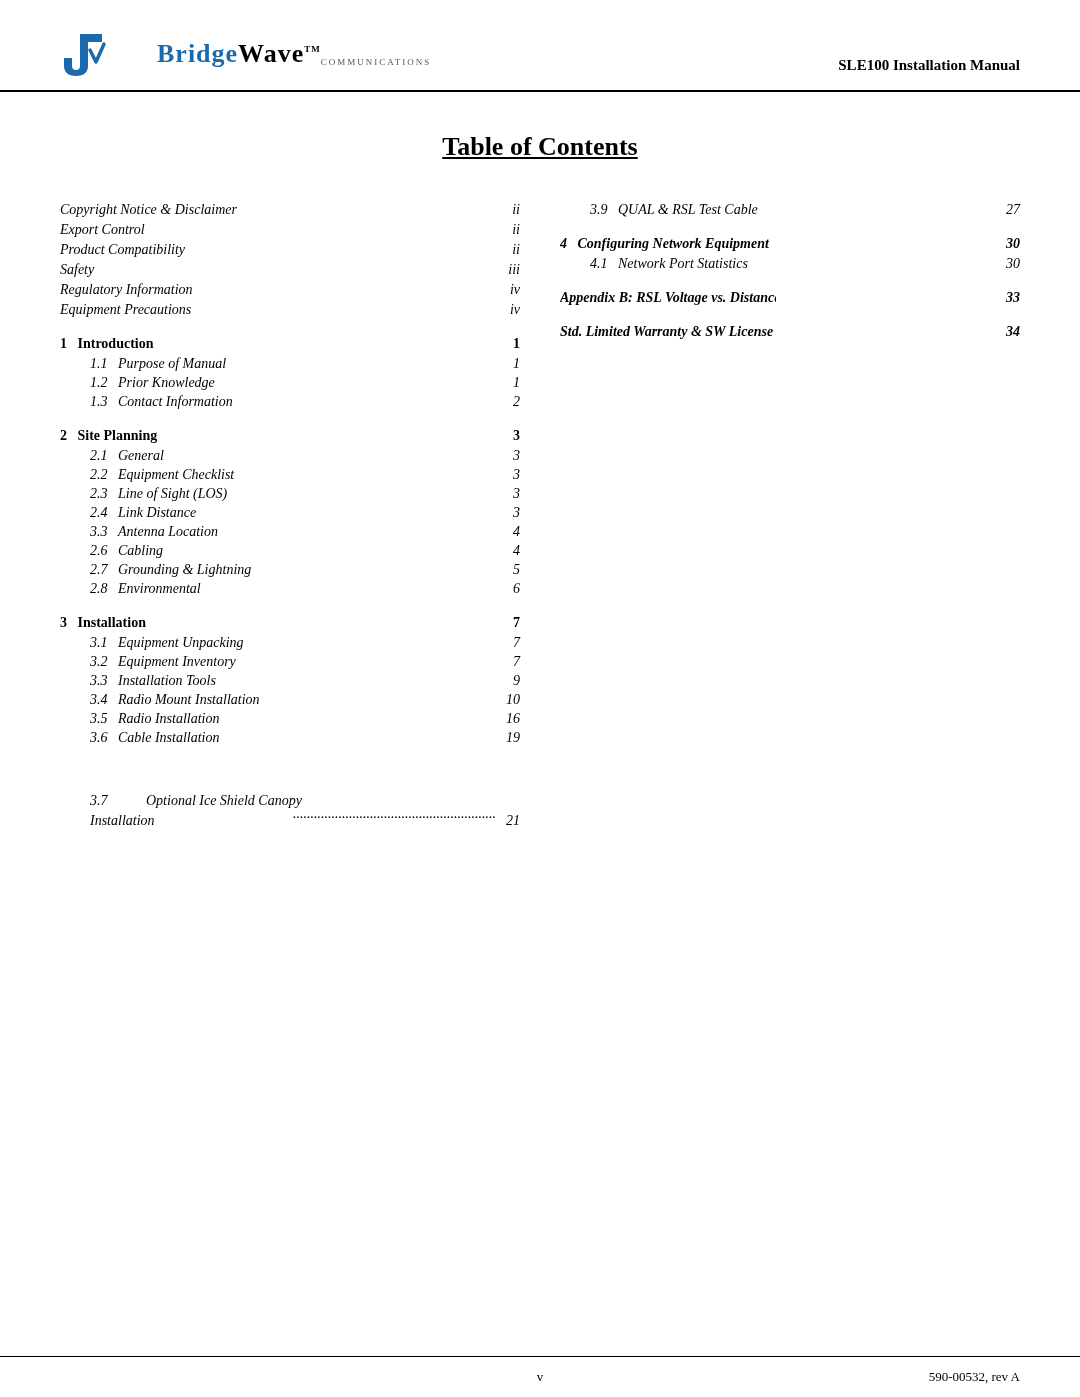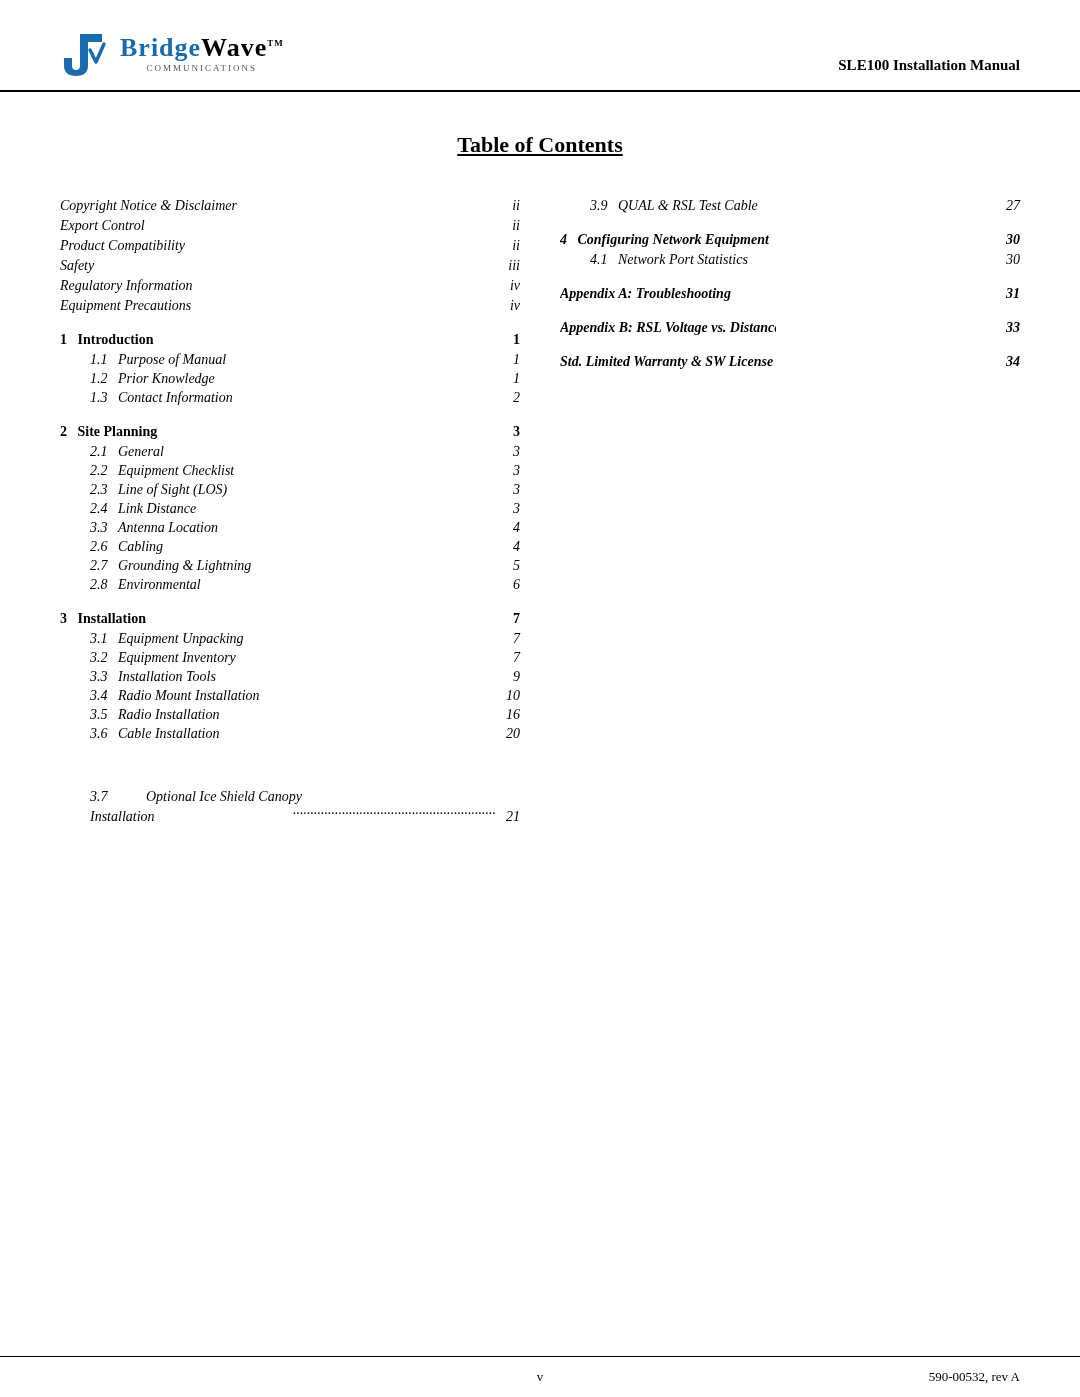--- a/index.html
+++ b/index.html
@@ -42,22 +42,22 @@
       gap: 8px;
     }
 
     .logo-icon {
       width: 52px;
       height: 52px;
     }
 
     .logo-text {
       display: flex;
-      flex-direction: column;
-      align-items: center;
+      align-items: flex-end;
+      margin-left: 37px;
     }
 
     .bridgewave-text {
       font-size: 26px;
       font-weight: bold;
       color: #000;
       letter-spacing: 1px;
       line-height: 1;
     }
 
@@ -87,21 +87,21 @@
       padding-bottom: 6px;
     }
 
     
     .content {
       padding: 30px 60px 60px 60px;
     }
 
     .toc-title {
       text-align: center;
-      font-size: 22px;
+      font-size: 26px;
       font-weight: bold;
       text-decoration: underline;
       margin-bottom: 40px;
       margin-top: 10px;
     }
 
     
     .toc-columns {
       display: flex;
       gap: 40px;
@@ -450,21 +450,21 @@
           <div class="toc-sub">
             <span class="sub-num">3.5</span>
             <span class="sub-label">Radio Installation</span>
             <span class="sub-dots"></span>
             <span class="sub-page">16</span>
           </div>
           <div class="toc-sub">
             <span class="sub-num">3.6</span>
             <span class="sub-label">Cable Installation</span>
             <span class="sub-dots"></span>
-            <span class="sub-page">20</span>
+            <span class="sub-page">19</span>
           </div>
 
           <div class="toc-multiline">
             <div class="toc-multiline-row1">
               <span style="min-width:28px; font-style:italic;margin-top:44px;">3.7</span>
               <span style="font-style:italic;margin-left:28px;">Optional Ice Shield Canopy</span>
             </div>
             <div class="toc-multiline-row2">
               <span style="font-style:italic; flex:1;">Installation</span>
               <span style="flex:1; overflow:hidden; position:relative; min-height:16px;">
@@ -493,27 +493,20 @@
             <span class="toc-page">30</span>
           </div>
           <div class="toc-sub">
             <span class="sub-num">4.1</span>
             <span class="sub-label">Network Port Statistics</span>
             <span class="sub-dots"></span>
             <span class="sub-page">30</span>
           </div>
         </div>
 
-        <div class="toc-section">
-          <div class="toc-entry toc-entry-bold">
-            <span class="toc-label">Appendix A: Troubleshooting</span>
-            <span class="toc-dots"></span>
-            <span class="toc-page">31</span>
-          </div>
-        </div>
 
         <div class="toc-section">
           <div class="toc-entry toc-entry-bold">
             <span class="toc-label">Appendix B: RSL Voltage vs. Distance</span>
             <span class="toc-dots"></span>
             <span class="toc-page">33</span>
           </div>
         </div>
 
         <div class="toc-section">

